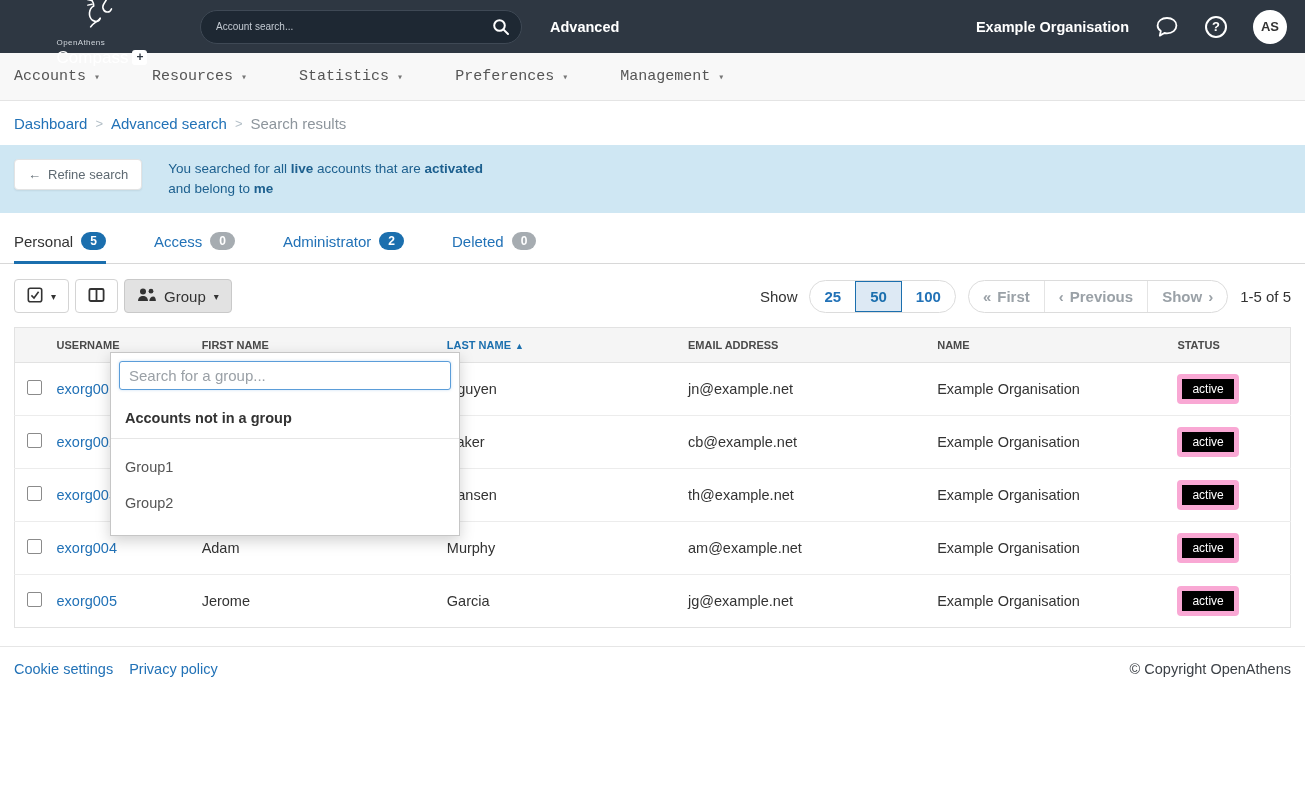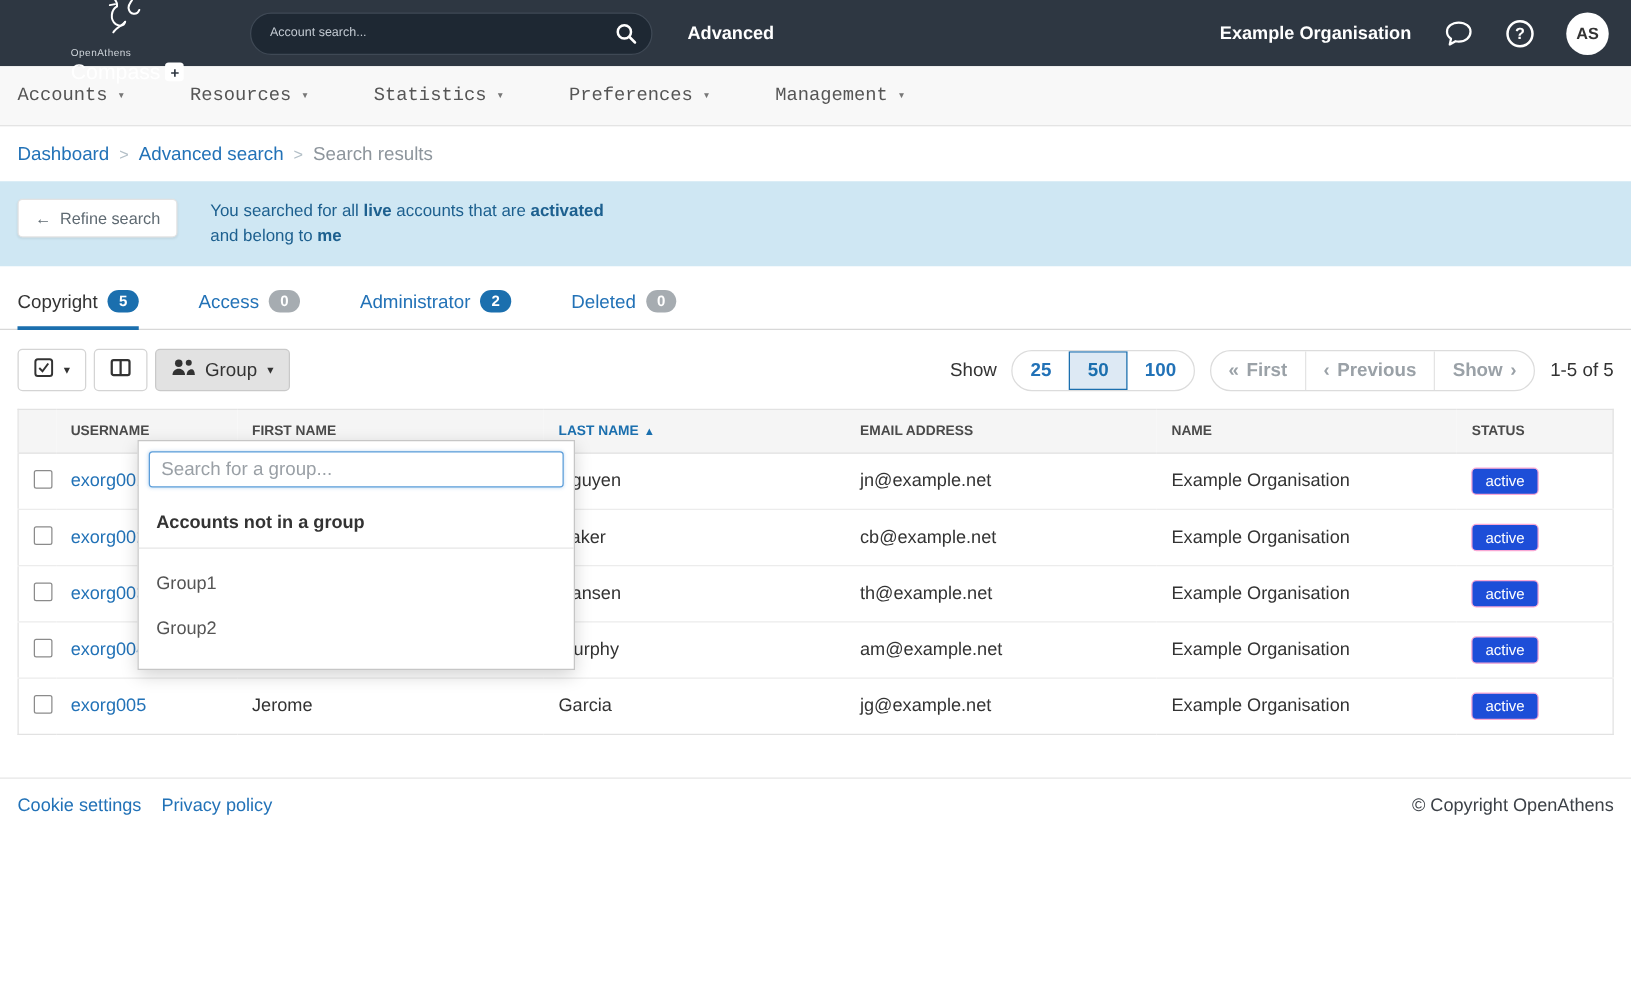--- a/index.html
+++ b/index.html
@@ -82,36 +82,36 @@
   .accounts th { background:#f5f5f5; border-bottom:1px solid #e2e2e2; font-size:11px; color:#4a4a4a;
     text-align:left; padding:11px 12px; font-weight:700; cursor:pointer; }
   .accounts th.sorted { color:#1b6fae; }
   .sort-arrow { font-size:9px; margin-left:4px; }
   .accounts td { padding:11px 12px; font-size:14.5px; color:#333; border-top:1px solid #ececec;
     height:41px; vertical-align:middle; overflow:hidden; white-space:nowrap; }
   .accounts tbody tr:first-child td { border-top:none; }
   .row-check { width:15px; height:15px; border:1px solid #8b8b8b; border-radius:2px; background:#fff;
     display:inline-block; cursor:pointer; }
   .user-link { color:#2272b7; cursor:pointer; }
-  .status-badge { display:inline-block; background:#1d4ed8; border:1px solid #f9a8d4; color:#fff;
+  .status-badge { display:inline-block; background:#000000; border:5px solid #f9a8d4; color:#fff;
     font-size:12px; padding:3px 10px; border-radius:4px; }
 
   
   .group-dropdown { position:absolute; left:110px; top:352px; width:350px; background:#fff;
     border:1px solid #c6c6c6; box-shadow:0 5px 14px rgba(0,0,0,.18); z-index:20; padding-bottom:14px; }
   .group-search { display:block; margin:8px; width:calc(100% - 16px); height:29px;
     border:1px solid #5b9dd9; border-radius:3px; padding:0 9px; font-size:15px; color:#333; outline:none;
     font-family:"Liberation Sans", sans-serif; box-shadow:0 0 3px rgba(91,157,217,.35); }
   .group-search::placeholder { color:#9aa0a6; }
   .no-group { padding:12px 14px; font-weight:700; color:#333; font-size:14.5px;
     border-bottom:1px solid #e6e6e6; margin-bottom:10px; cursor:pointer; }
   .group-item { padding:10px 14px; color:#555; font-size:14.5px; cursor:pointer; }
 
   
-  .footer { border-top:1px solid #e6e6e6; margin-top:34px; padding:14px; display:flex; gap:16px;
+  .footer { border-top:1px solid #e6e6e6; margin-top:18px; padding:14px; display:flex; gap:16px;
     font-size:14.5px; align-items:center; }
   .footer-link { color:#2272b7; cursor:pointer; }
   .copyright { margin-left:auto; color:#3c4147; }
 </style>
 </head>
 <body>
 
 <div class="app-header">
   <div class="logo">
     <span>
@@ -201,21 +201,21 @@
       <span>You searched for all </span><b>live</b><span> accounts that are </span><b>activated</b>
     </div>
     <div>
       <span>and belong to </span><b>me</b>
     </div>
   </div>
 </div>
 
 <div class="tabs">
   <div class="tab active">
-    <span>Copyright</span>
+    <span>Personal</span>
     <span class="badge primary">5</span>
   </div>
   <div class="tab">
     <span>Access</span>
     <span class="badge muted">0</span>
   </div>
   <div class="tab">
     <span>Administrator</span>
     <span class="badge primary">2</span>
   </div>

